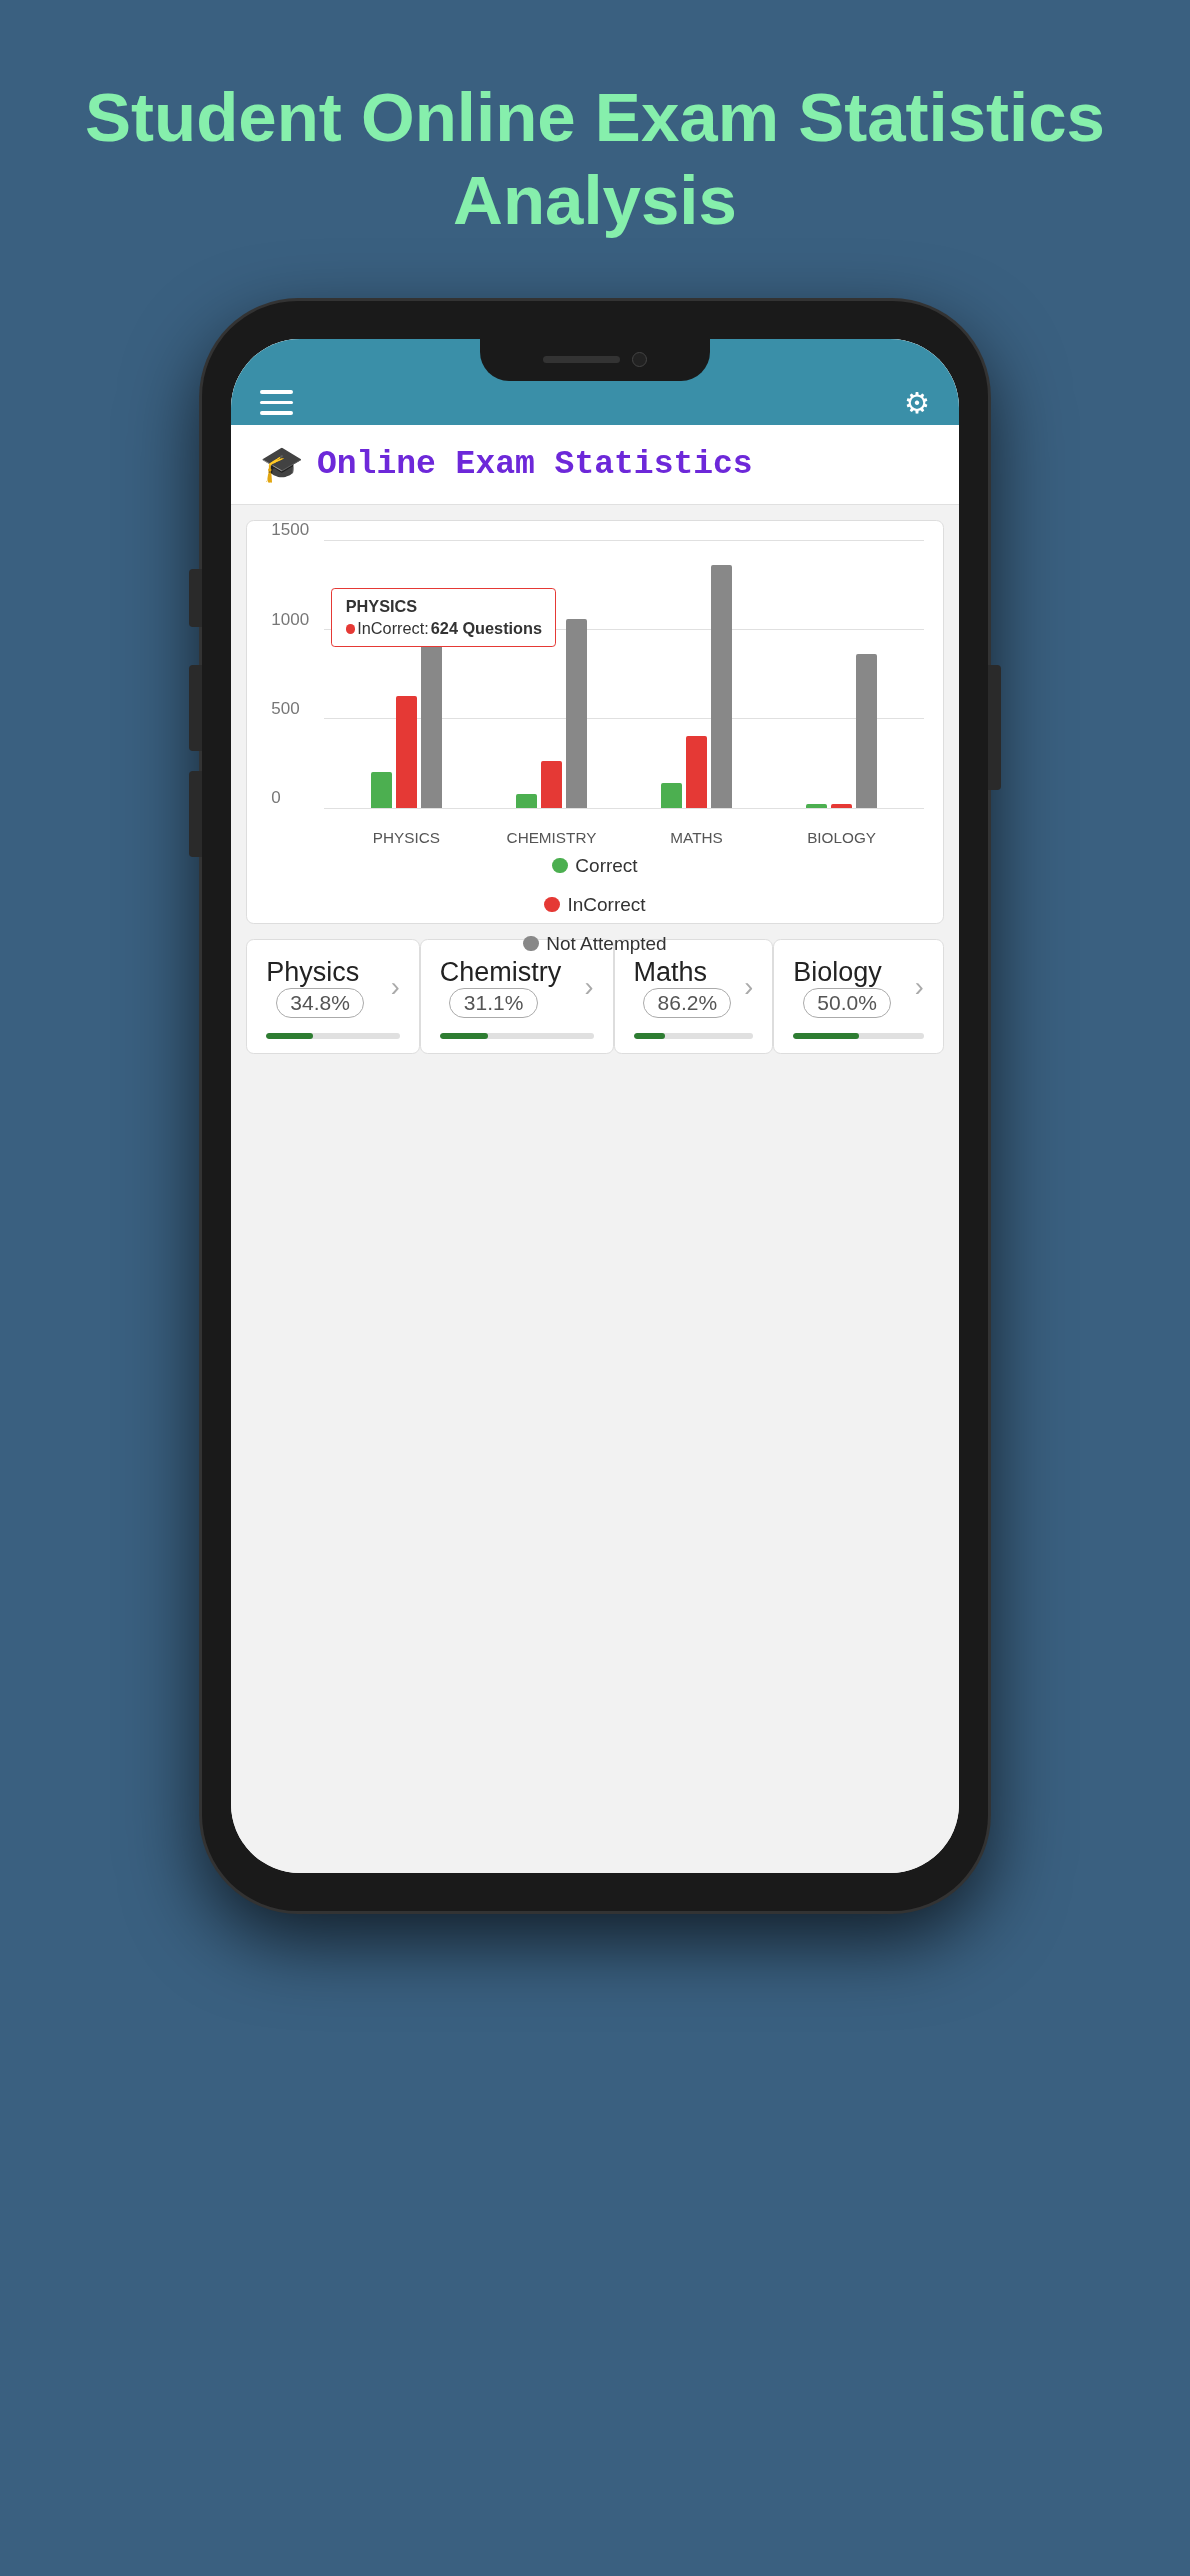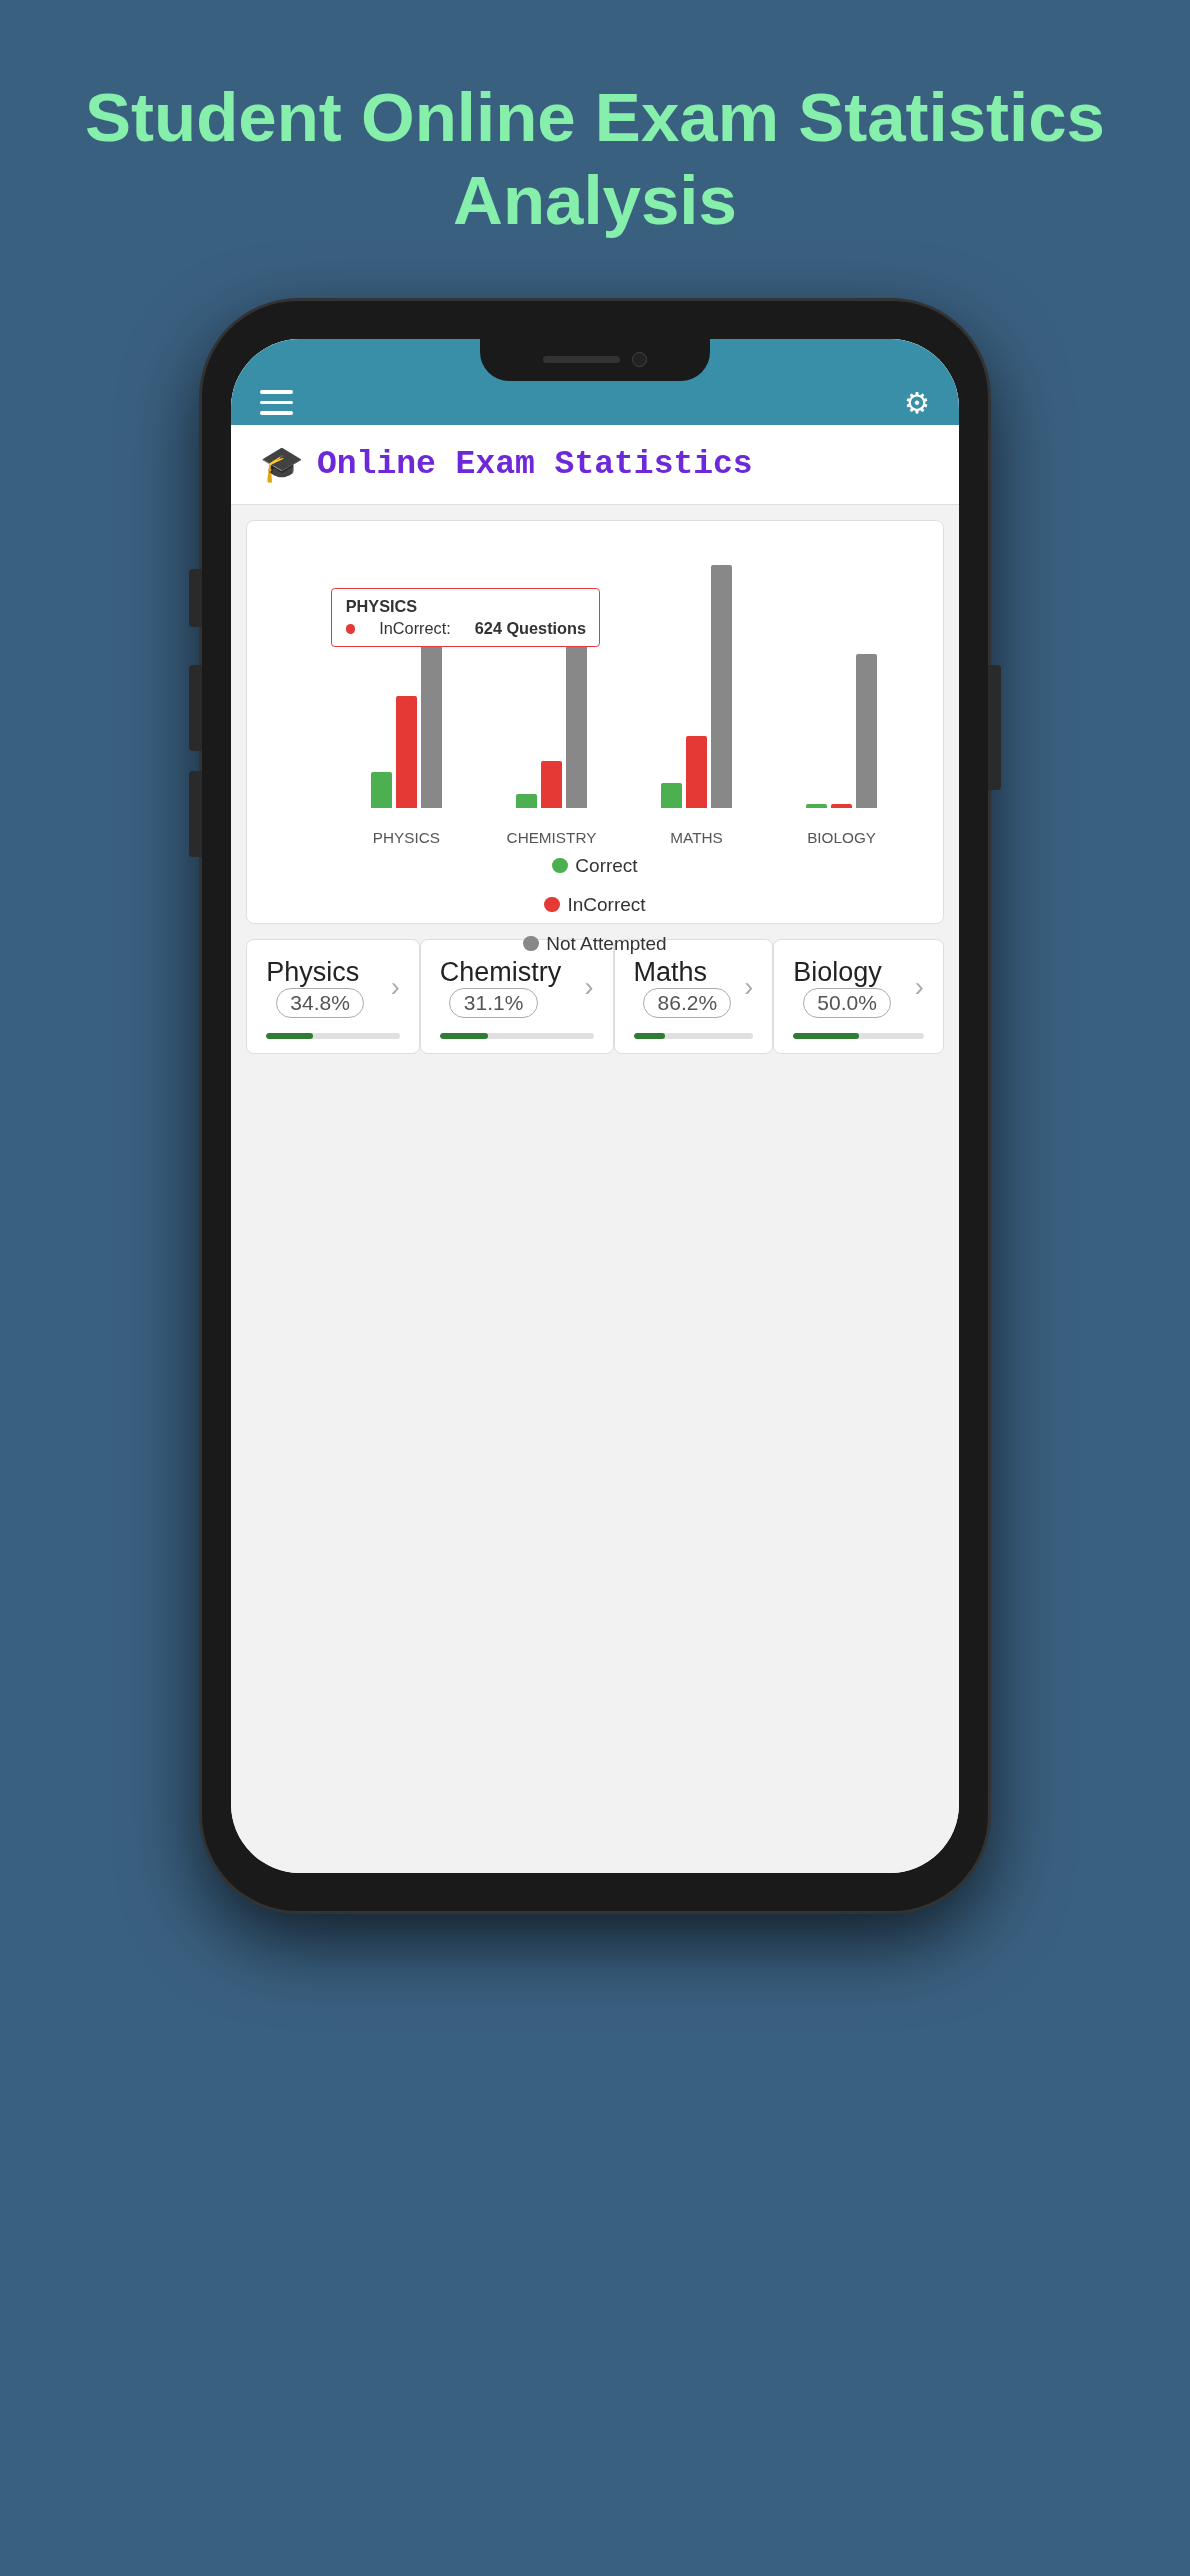--- a/index.html
+++ b/index.html
@@ -315,21 +315,21 @@
     }
     .tooltip-subject {
       font-size: 16.3px;
       font-weight: bold;
       color: #333;
       margin-bottom: 3.8px;
     }
     .tooltip-value {
       display: flex;
       align-items: center;
-      gap: 24px;
+      gap: 2px;
       font-size: 16.3px;
       color: #333;
     }
     .tooltip-dot {
       width: 9.6px;
       height: 9.6px;
       border-radius: 50%;
       background: #e53935;
       flex-shrink: 0;
     }
@@ -447,20 +447,34 @@
 
         <div class="main-content">
 
           <div class="card">
 
 
 
             <div class="chart-container">
               <div class="chart-area">
 
+                <div class="chart-grid">
+                  <div class="grid-line" style="top: 0%;">
+                    <span class="grid-label">1500</span>
+                  </div>
+                  <div class="grid-line" style="top: 33.3%;">
+                    <span class="grid-label">1000</span>
+                  </div>
+                  <div class="grid-line" style="top: 66.6%;">
+                    <span class="grid-label">500</span>
+                  </div>
+                  <div class="grid-line" style="top: 100%;">
+                    <span class="grid-label">0</span>
+                  </div>
+                </div>
 
                 <div class="bars-container">
 
                   <div class="bar-group">
                     <div class="bar bar-green" style="height: calc(268px * 200/1500);"></div>
                     <div class="bar bar-red" style="height: calc(268px * 624/1500);"></div>
                     <div class="bar bar-gray" style="height: calc(268px * 1000/1500);"></div>
                   </div>
 
                   <div class="bar-group">

